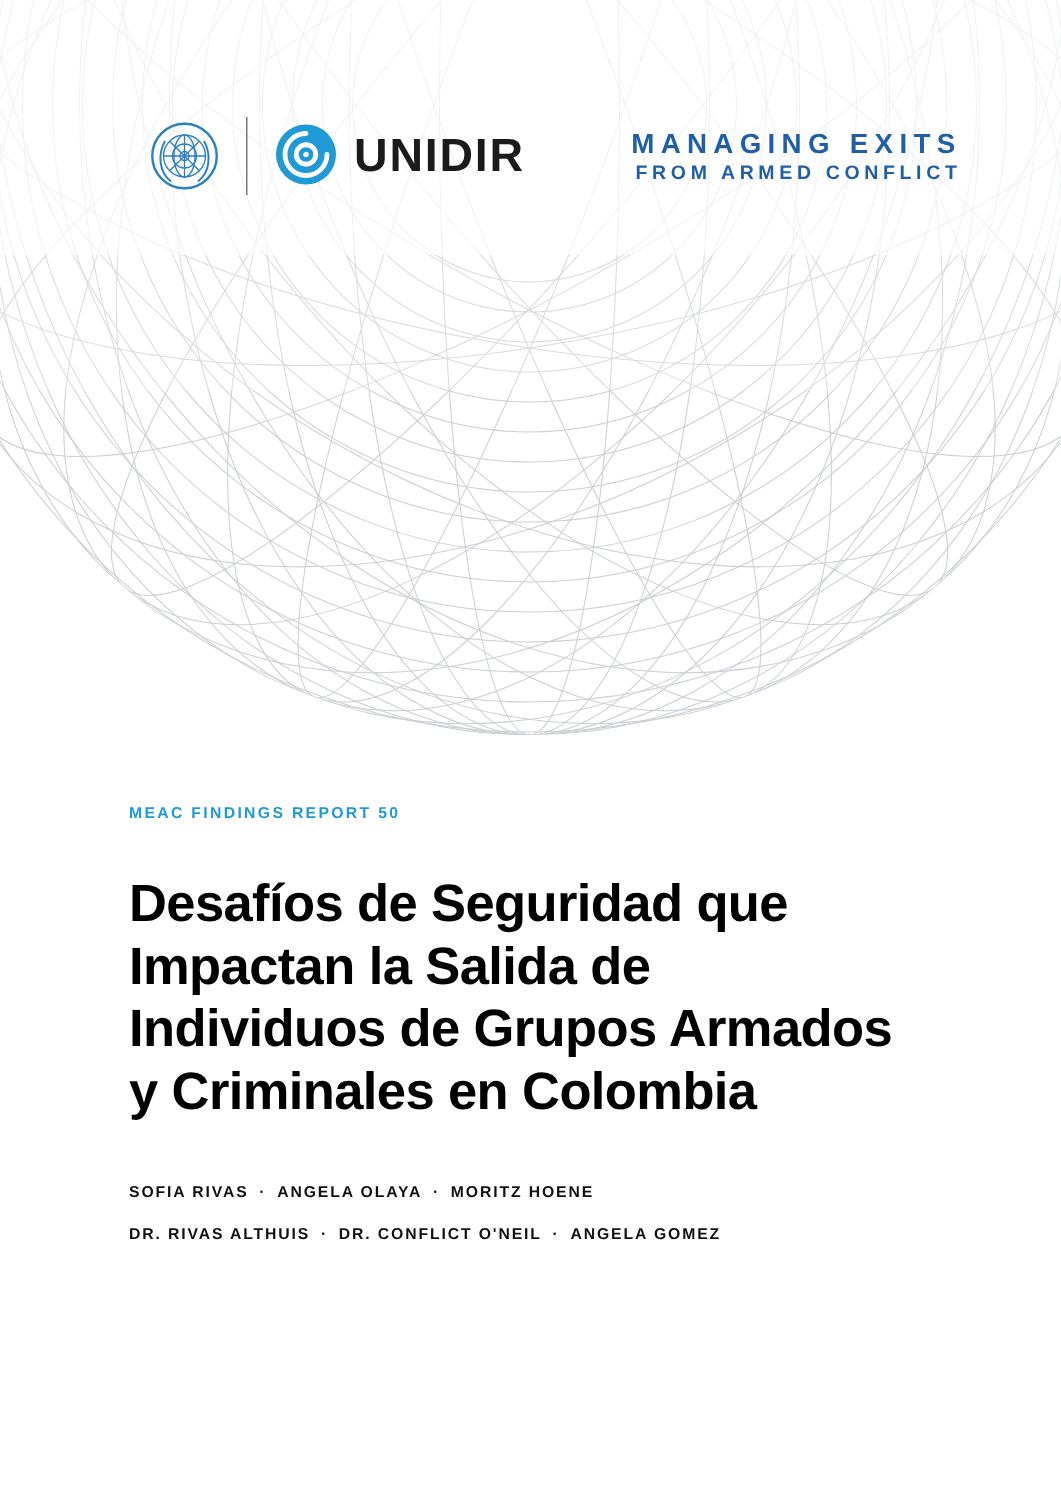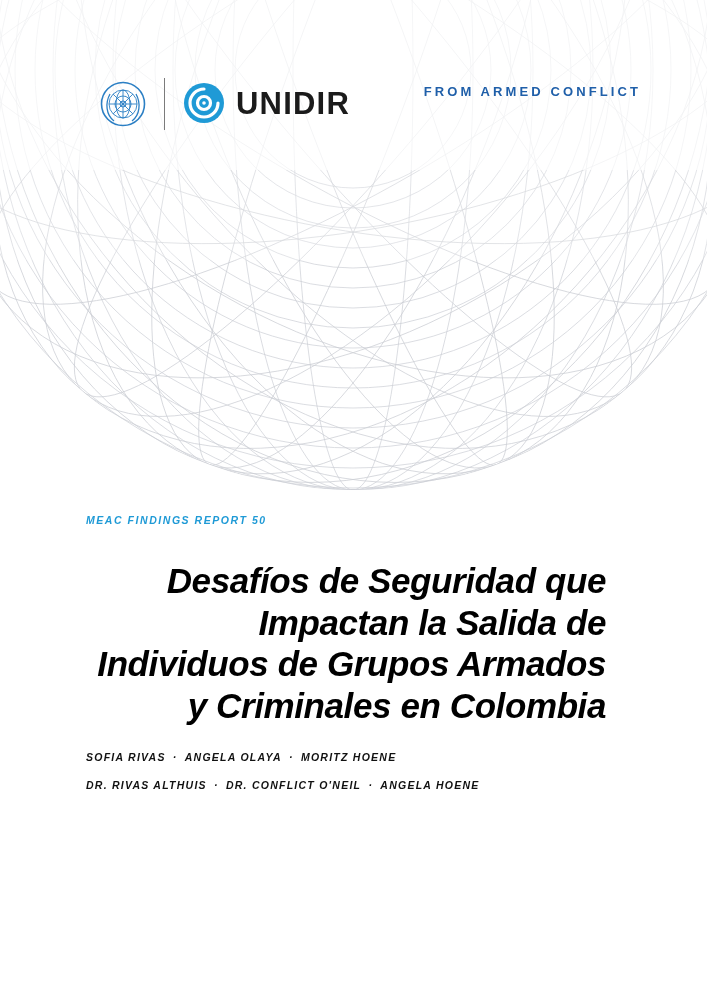--- a/index.html
+++ b/index.html
@@ -91,43 +91,41 @@
     font-weight: bold;
     letter-spacing: 3.1px;
     line-height: 1.3;
     margin-top: 0;
   }
 
   
   .content {
     position: absolute;
     left: 86px;
-    top: 514px;
+    top: 536px;
     width: 560px;
-    font-style: italic;
   }
   .kicker {
     font-size: 10.5px;
     font-weight: bold;
     letter-spacing: 1.55px;
     color: #1f9ad6;
     margin: 0 0 34px 0;
   }
   .doc-title {
     font-size: 35px;
     font-weight: bold;
     line-height: 1.19;
     letter-spacing: -0.4px;
     color: #000000;
     margin: 0;
     max-width: 520px;
-    text-align: right;
   }
   .authors {
-    margin-top: 24px;
+    margin-top: 40px;
   }
   .authors-row {
     font-size: 10.5px;
     font-weight: bold;
     letter-spacing: 1.25px;
     color: #111111;
     margin-bottom: 16px;
   }
   .authors-row .sep {
     color: #111111;
@@ -242,26 +240,27 @@
         <circle cx="21" cy="21" r="20" fill="#1f9ad6"></circle>
         <path d="M21 7 a14 14 0 1 0 14 14" fill="none" stroke="#ffffff" stroke-width="3.2" stroke-linecap="round"></path>
         <circle cx="21" cy="21" r="6.5" fill="none" stroke="#ffffff" stroke-width="3.2"></circle>
         <circle cx="21" cy="21" r="1.8" fill="#ffffff"></circle>
       </svg>
     </span>
     <span class="unidir-word">UNIDIR</span>
   </div>
 
   <div class="series">
+    <div class="series-line1">MANAGING EXITS</div>
     <div class="series-line2">FROM ARMED CONFLICT</div>
   </div>
 </div>
 
 <div class="content">
   <div class="kicker">MEAC FINDINGS REPORT 50</div>
   <h1 class="doc-title">Desafíos de Seguridad que Impactan la Salida de Individuos de Grupos Armados y Criminales en Colombia</h1>
 
   <div class="authors">
     <div class="authors-row"><span>SOFIA RIVAS</span><span class="sep"> · </span><span>ANGELA OLAYA</span><span class="sep"> · </span><span>MORITZ HOENE</span></div>
-    <div class="authors-row"><span>DR. RIVAS ALTHUIS</span><span class="sep"> · </span><span>DR. CONFLICT O'NEIL</span><span class="sep"> · </span><span>ANGELA HOENE</span></div>
+    <div class="authors-row"><span>DR. RIVAS ALTHUIS</span><span class="sep"> · </span><span>DR. CONFLICT O'NEIL</span><span class="sep"> · </span><span>ANGELA GOMEZ</span></div>
   </div>
 
 </div>
 
 </body></html>

